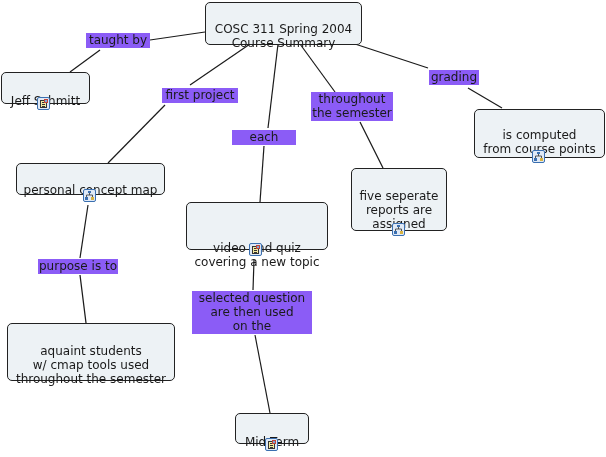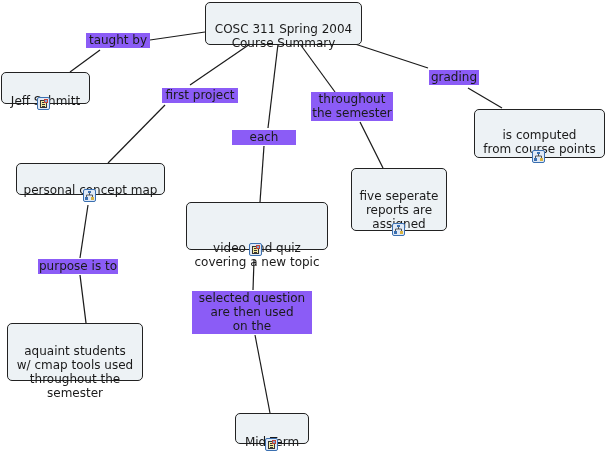--- a/index.html
+++ b/index.html
@@ -74,21 +74,21 @@
       <rect x="3" y="0" width="3" height="2" fill="#3a6fb0"></rect>
       <line x1="4.5" y1="2" x2="4.5" y2="4" stroke="#333" stroke-width="0.8"></line>
       <line x1="1.5" y1="4" x2="7.5" y2="4" stroke="#333" stroke-width="0.8"></line>
       <line x1="1.5" y1="4" x2="1.5" y2="6" stroke="#333" stroke-width="0.8"></line>
       <line x1="7.5" y1="4" x2="7.5" y2="6" stroke="#333" stroke-width="0.8"></line>
       <rect x="0" y="6" width="3" height="3" fill="#3a6fb0"></rect>
       <rect x="6" y="6" width="3" height="3" fill="#d8b340"></rect>
     </svg>
 </div>
 
-<div class="node" style="left:7px;top:323px;width:136px;height:58px;padding-top:6px;">
+<div class="node" style="left:7px;top:323px;width:168px;height:58px;padding-top:6px;">
   <span>aquaint students
 w/ cmap tools used
 throughout the semester</span>
 </div>
 
 <div class="node" style="left:186px;top:202px;width:142px;height:48px;padding-top:24px;">
   <span>video and quiz
 covering a new topic</span>
 </div>
 <div class="res" style="left:249px;top:243px;">

